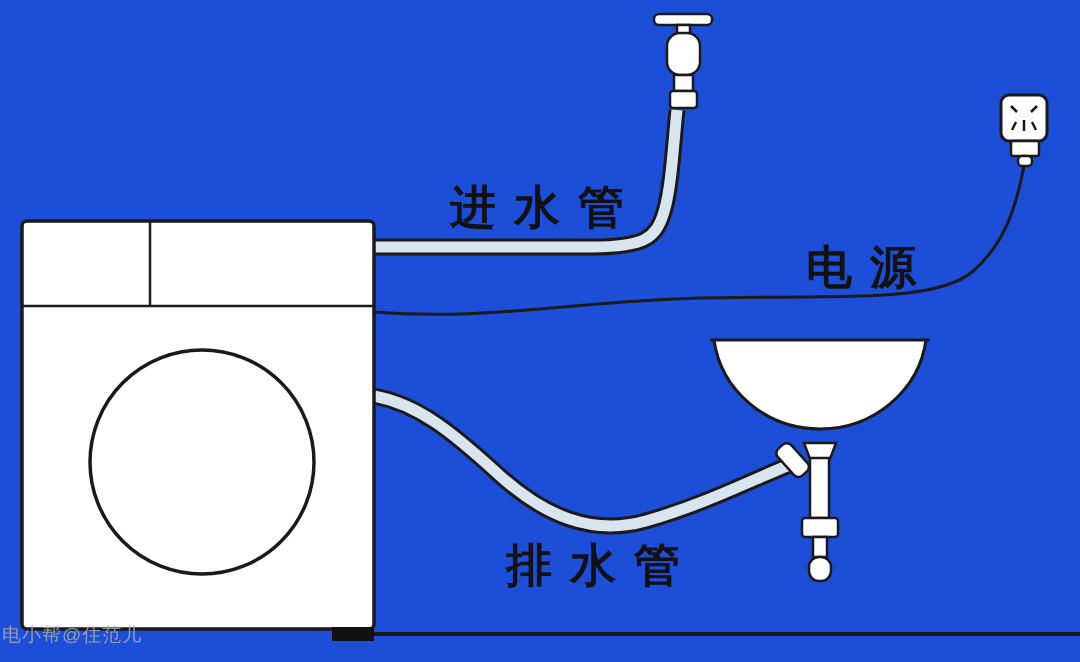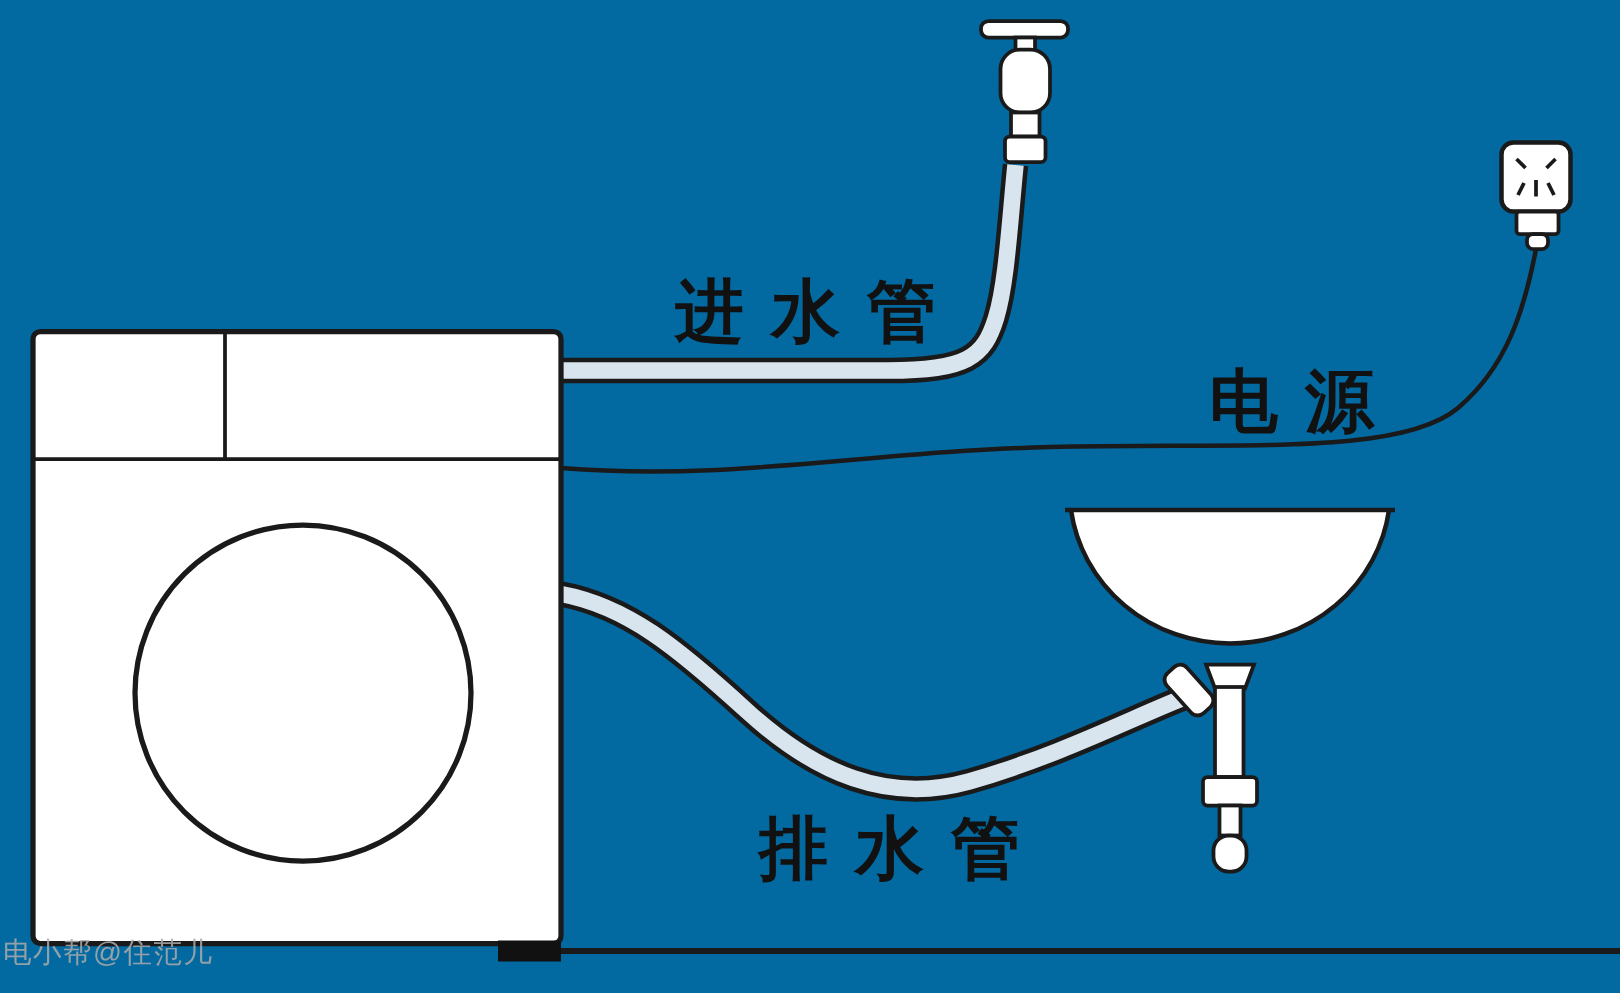--- a/index.html
+++ b/index.html
@@ -5,21 +5,21 @@
   html, body {
     margin: 0;
     padding: 0;
     background: #ffffff;
     font-family: "Liberation Sans", sans-serif;
   }
   .canvas {
     position: relative;
     width: 1080px;
     height: 662px;
-    background: #0369a1;
+    background: #1d4ed8;
     overflow: hidden;
   }
   svg { display: block; }
   .label-text {
     font-family: "Liberation Sans", "DejaVu Sans", sans-serif;
     font-size: 46px;
     font-weight: 700;
     fill: #111111;
     letter-spacing: 18px;
   }

